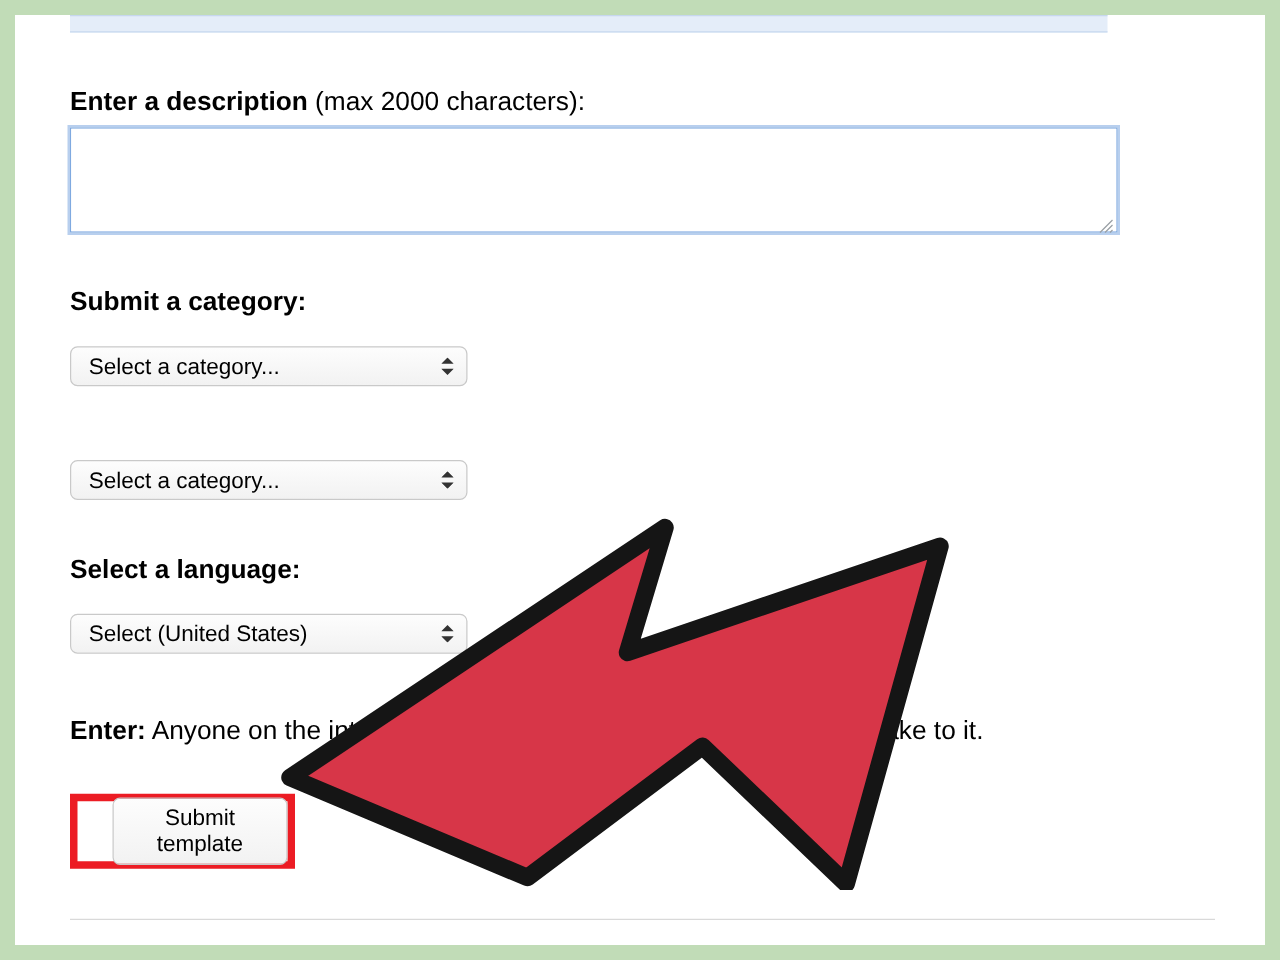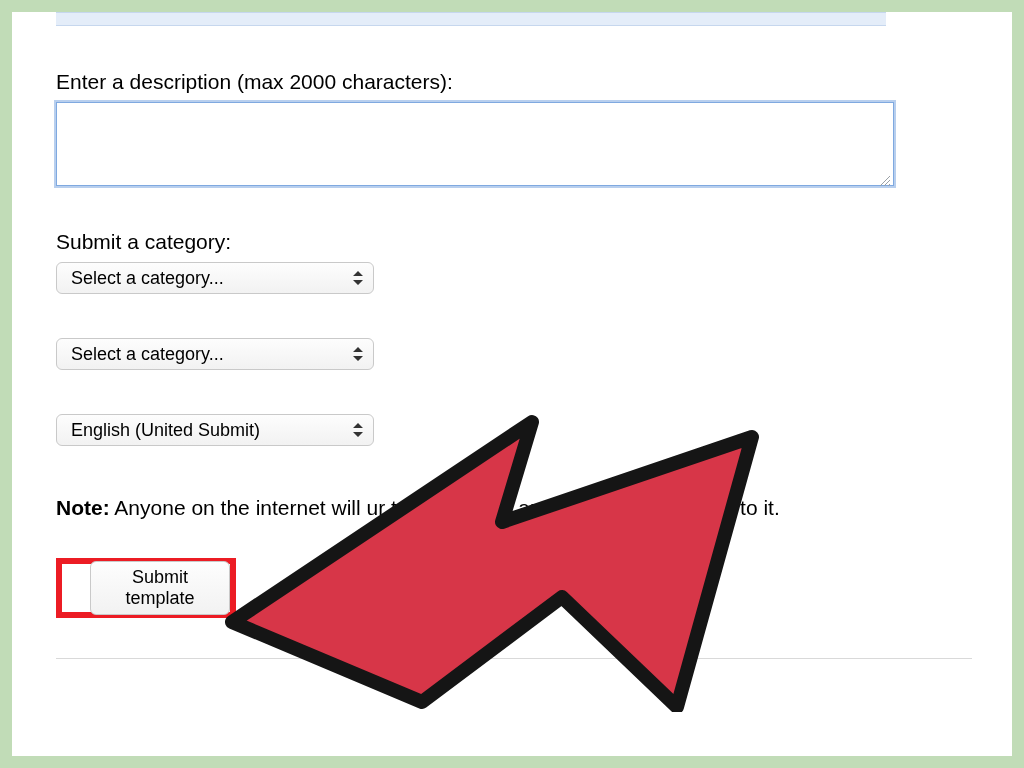--- a/index.html
+++ b/index.html
@@ -29,21 +29,21 @@
     border-top: 1px solid #c6d7ee;
     border-bottom: 1px solid #c6d7ee;
     height: 14px;
     width: 830px;
     margin-left: 44px;
     overflow: hidden;
     line-height: 0;
   }
   .section { margin-top: 44px; }
   .label-line { font-size: 21px; margin-bottom: 8px; }
-  .label-line b, .bold { font-weight: normal; }
+  .label-line b, .bold { font-weight: bold; }
   .textarea-wrap {
     width: 838px;
     height: 84px;
     background: #fff;
     border: 1px solid #7fa9e0;
     outline: 2px solid rgba(126,168,224,0.55);
     position: relative;
   }
   .textarea {
     width: 100%; height: 100%;
@@ -71,20 +71,21 @@
     align-items: center;
     justify-content: space-between;
     width: 318px;
     height: 32px;
     padding: 0 10px 0 14px;
     background: linear-gradient(#fdfdfd, #f2f2f2);
     border: 1px solid #c9c9c9;
     border-radius: 6px;
     font-size: 18px;
     cursor: pointer;
+    margin-top: 15px;
   }
   .select-box .sort-icon {
     display: inline-block;
     width: 10px;
     line-height: 0;
   }
   .sort-icon svg { display: block; }
   .note-section { margin-top: 48px; font-size: 21px; line-height: 1.35; max-width: 820px; }
   .submit-wrap {
     margin-top: 36px;
@@ -167,32 +168,33 @@
         <span>Select a category...</span>
         <span class="sort-icon">
           <svg width="10" height="14">
               <path d="M5 0 L10 5 L0 5 Z M0 9 L10 9 L5 14 Z" fill="#333"></path>
             </svg>
         </span>
       </div>
     </div>
 
     <div class="section">
+      <div class="label-line bold">Select a language:</div>
       <div class="select-box">
-        <span>English (United Submit)</span>
+        <span>Select (United States)</span>
         <span class="sort-icon">
           <svg width="10" height="14">
               <path d="M5 0 L10 5 L0 5 Z M0 9 L10 9 L5 14 Z" fill="#333"></path>
             </svg>
         </span>
       </div>
     </div>
 
     <div class="note-section">
-      <b>Note:</b><span> Anyone on the internet will                             ur template and any changes you make to it.</span>
+      <b>Enter:</b><span> Anyone on the internet will                             ur template and any changes you make to it.</span>
     </div>
 
     <div class="submit-wrap">
       <button class="submit-btn">Submit template</button>
     </div>
 
   </div>
 
   <hr class="hr">
 

